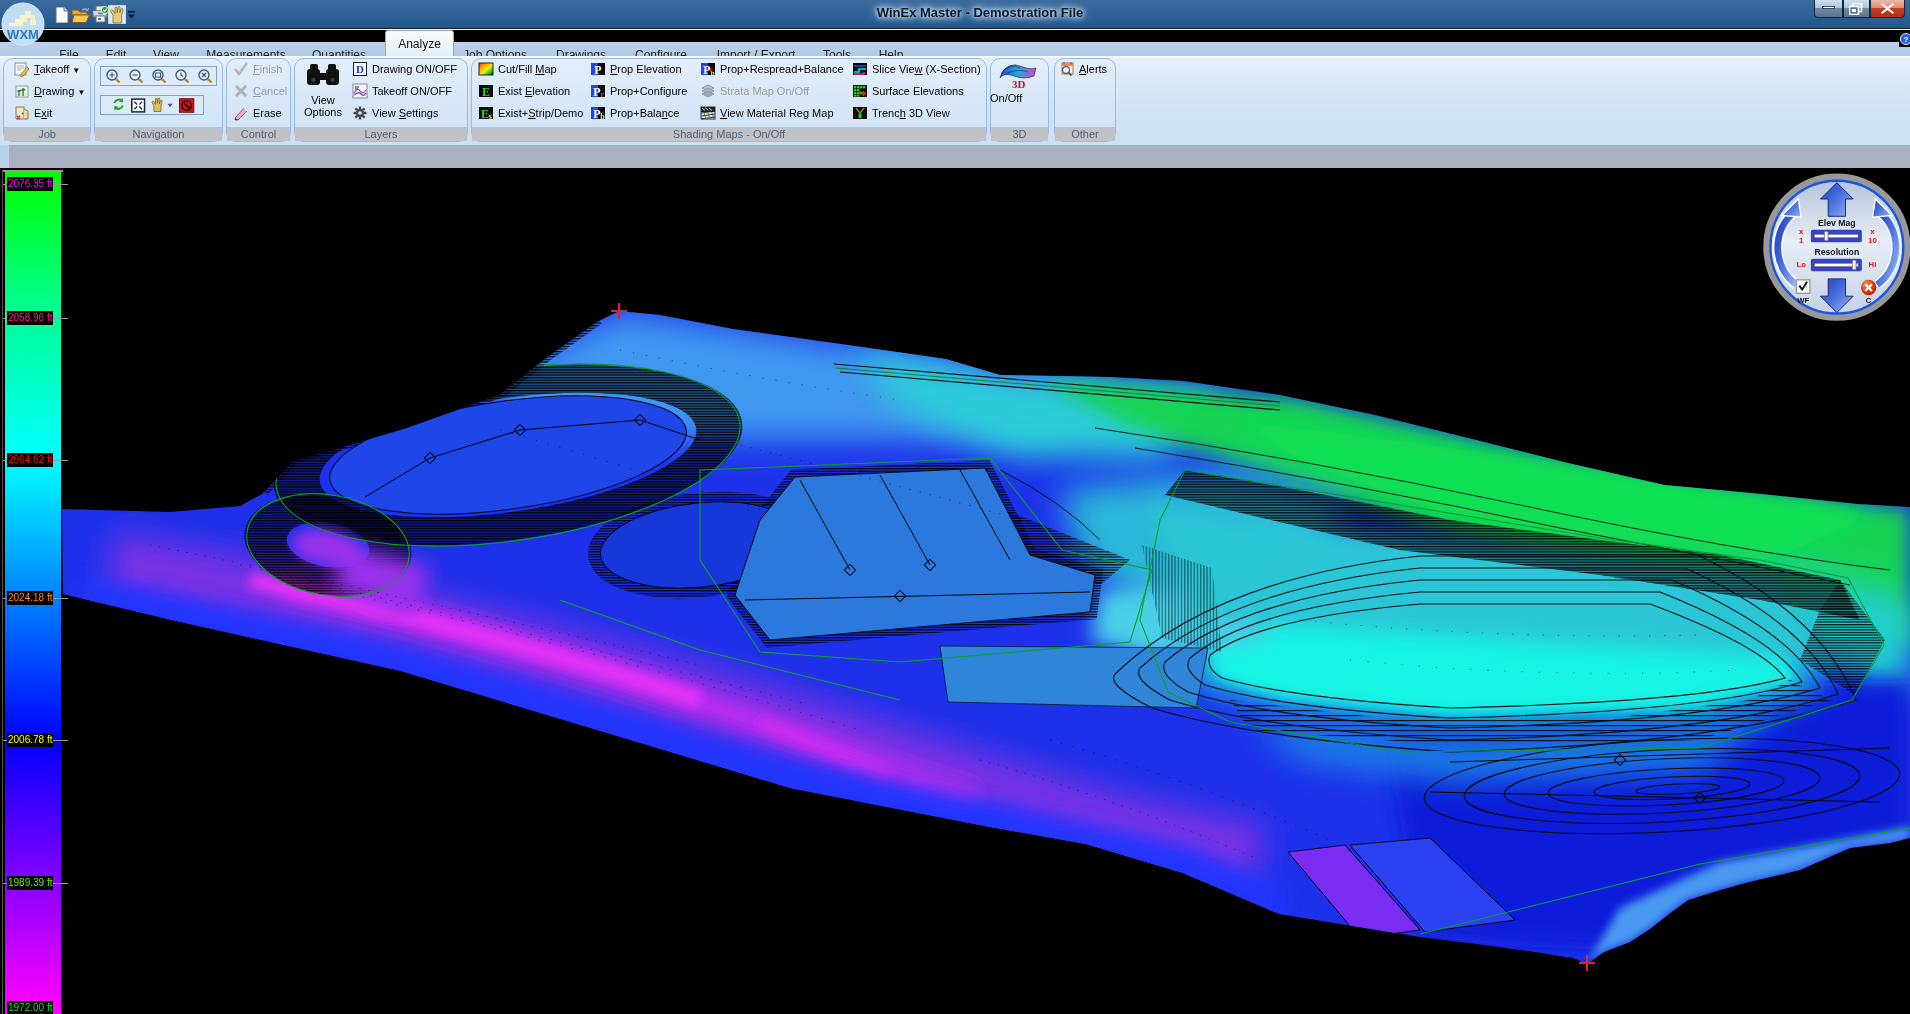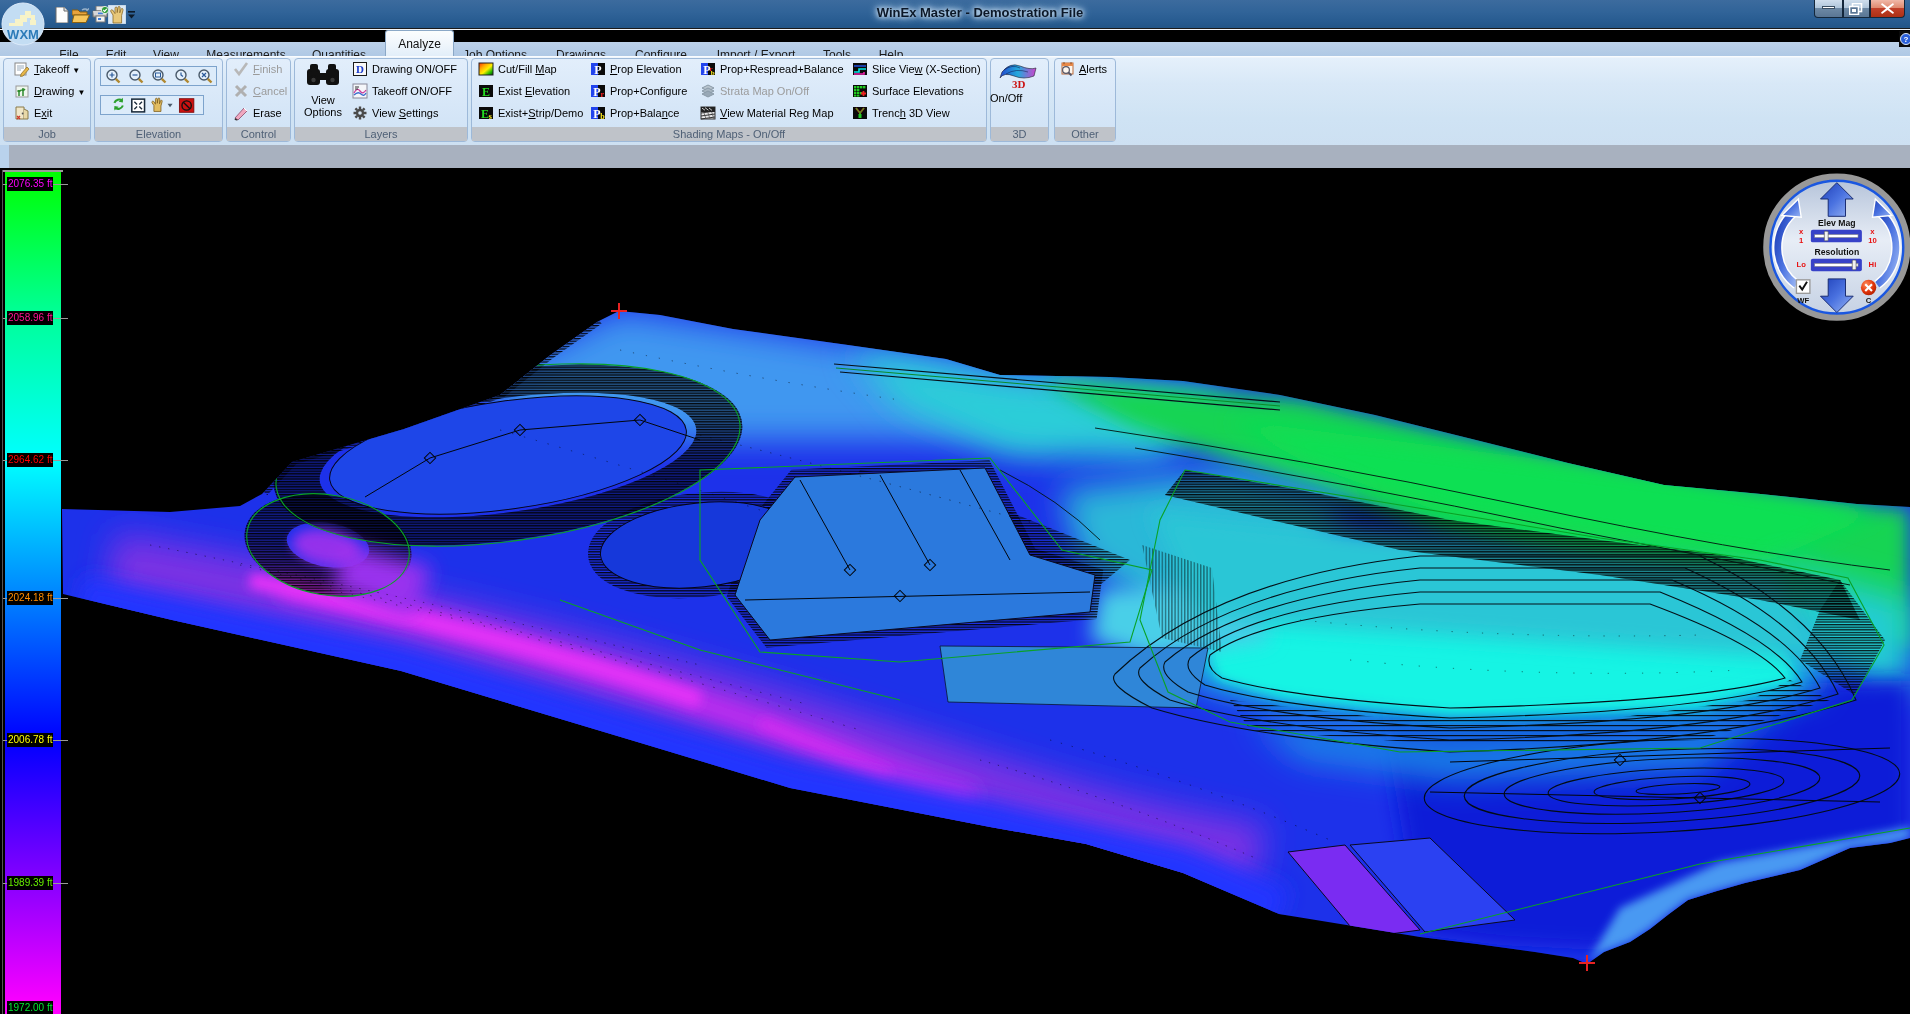--- a/index.html
+++ b/index.html
@@ -21,21 +21,21 @@
 
 #menubar{position:absolute;left:0;top:42px;width:1910px;height:26px;
  background:linear-gradient(180deg,#bdd2ea 0%,#b0c9e5 50%,#a4c0e0 100%)}
 #menubar .tab{position:absolute;top:0;height:26px;line-height:26px;font-size:12px;color:#1a1a1a;text-align:center}
 #tabactive{position:absolute;left:385px;top:30px;width:69px;height:26px;background:linear-gradient(180deg,#fbfdfe 0%,#f0f6fc 50%,#e2eef9 100%);
  border:1px solid #8ba8c7;border-bottom:none;border-radius:3px 3px 0 0;line-height:26px;text-align:center;font-size:12px;color:#111}
 #menuedge{position:absolute;left:0;top:56px;width:1910px;height:2px;background:linear-gradient(180deg,#fdfeff,#e9f2fb)}
 
 #ribbon{position:absolute;left:0;top:58px;width:1910px;height:87px;
  background:linear-gradient(180deg,#e5f0fb 0%,#d8e8f7 30%,#cfe3f4 70%,#cde0f2 100%)}
-.grp{position:absolute;top:0;height:84px;border:1px solid #9db9d9;border-radius:4px;
+.grp{position:absolute;top:0;height:84px;border:1px solid #9db9d9;border-radius:10px;
  background:linear-gradient(180deg,#e2eefb 0%,#d7e7f8 55%,#cfe2f5 100%)}
 .grp .cap{position:absolute;left:0;bottom:0;width:100%;height:14px;background:#bfc3c9;
  color:#4f6076;font-size:11px;text-align:center;line-height:14px}
 .itm{position:absolute;height:17px;font-size:11px;color:#000;white-space:nowrap}
 .itm .txt{position:absolute;left:20px;top:2px}
 .dis{color:#9b9b9b}
 .icon{position:absolute;left:0;top:0;width:16px;height:16px}
 u{text-decoration:underline}
 
 #statusstrip{position:absolute;left:0;top:145px;width:1910px;height:23px;background:#a8b1bf}
@@ -154,21 +154,21 @@
         <svg class="icon" viewBox="0 0 16 16">
           <path d="M2 2 H10 V14 H2 Z" fill="#f0e6c8" stroke="#8a7a4a"></path>
           <path d="M10 4 L14 6 V14 L10 14" fill="#e8d8a8" stroke="#8a7a4a"></path>
           <circle cx="8.6" cy="8.5" r="0.9" fill="#555"></circle>
           <path d="M3 11 l3 3 M6 11 l-3 3" stroke="#cc3a2a" stroke-width="1.3"></path>
         </svg>
         <span class="txt">E<u>x</u>it</span>
       </div>
 
   <div class="grp" style="left:94px;top:58px;width:129px">
-        <div class="cap">Elevation</div>
+        <div class="cap">Navigation</div>
       </div>
   <div class="abs" style="left:100px;top:66px;width:117px;height:20px;border:1px solid #7da3cc;background:#dcebfa"></div>
   <div class="abs" style="left:100px;top:95px;width:104px;height:20px;border:1px solid #7da3cc;background:#dcebfa"></div>
   <svg class="abs" style="left:104px;top:68px" width="110" height="17" viewBox="0 0 110 17">
    <g stroke="#4a5a6a" fill="none" stroke-width="1.4">
     <circle cx="8" cy="7" r="5" fill="#e4f0fb"></circle>
           <path d="M11.8 10.8 L15.5 14.5" stroke="#b08830" stroke-width="2.4"></path>
           <path d="M5.5 7 h5 M8 4.5 v5" stroke="#2a5a9a" stroke-width="1.2"></path>
     <circle cx="31" cy="7" r="5" fill="#e4f0fb"></circle>
           <path d="M34.8 10.8 L38.5 14.5" stroke="#b08830" stroke-width="2.4"></path>

